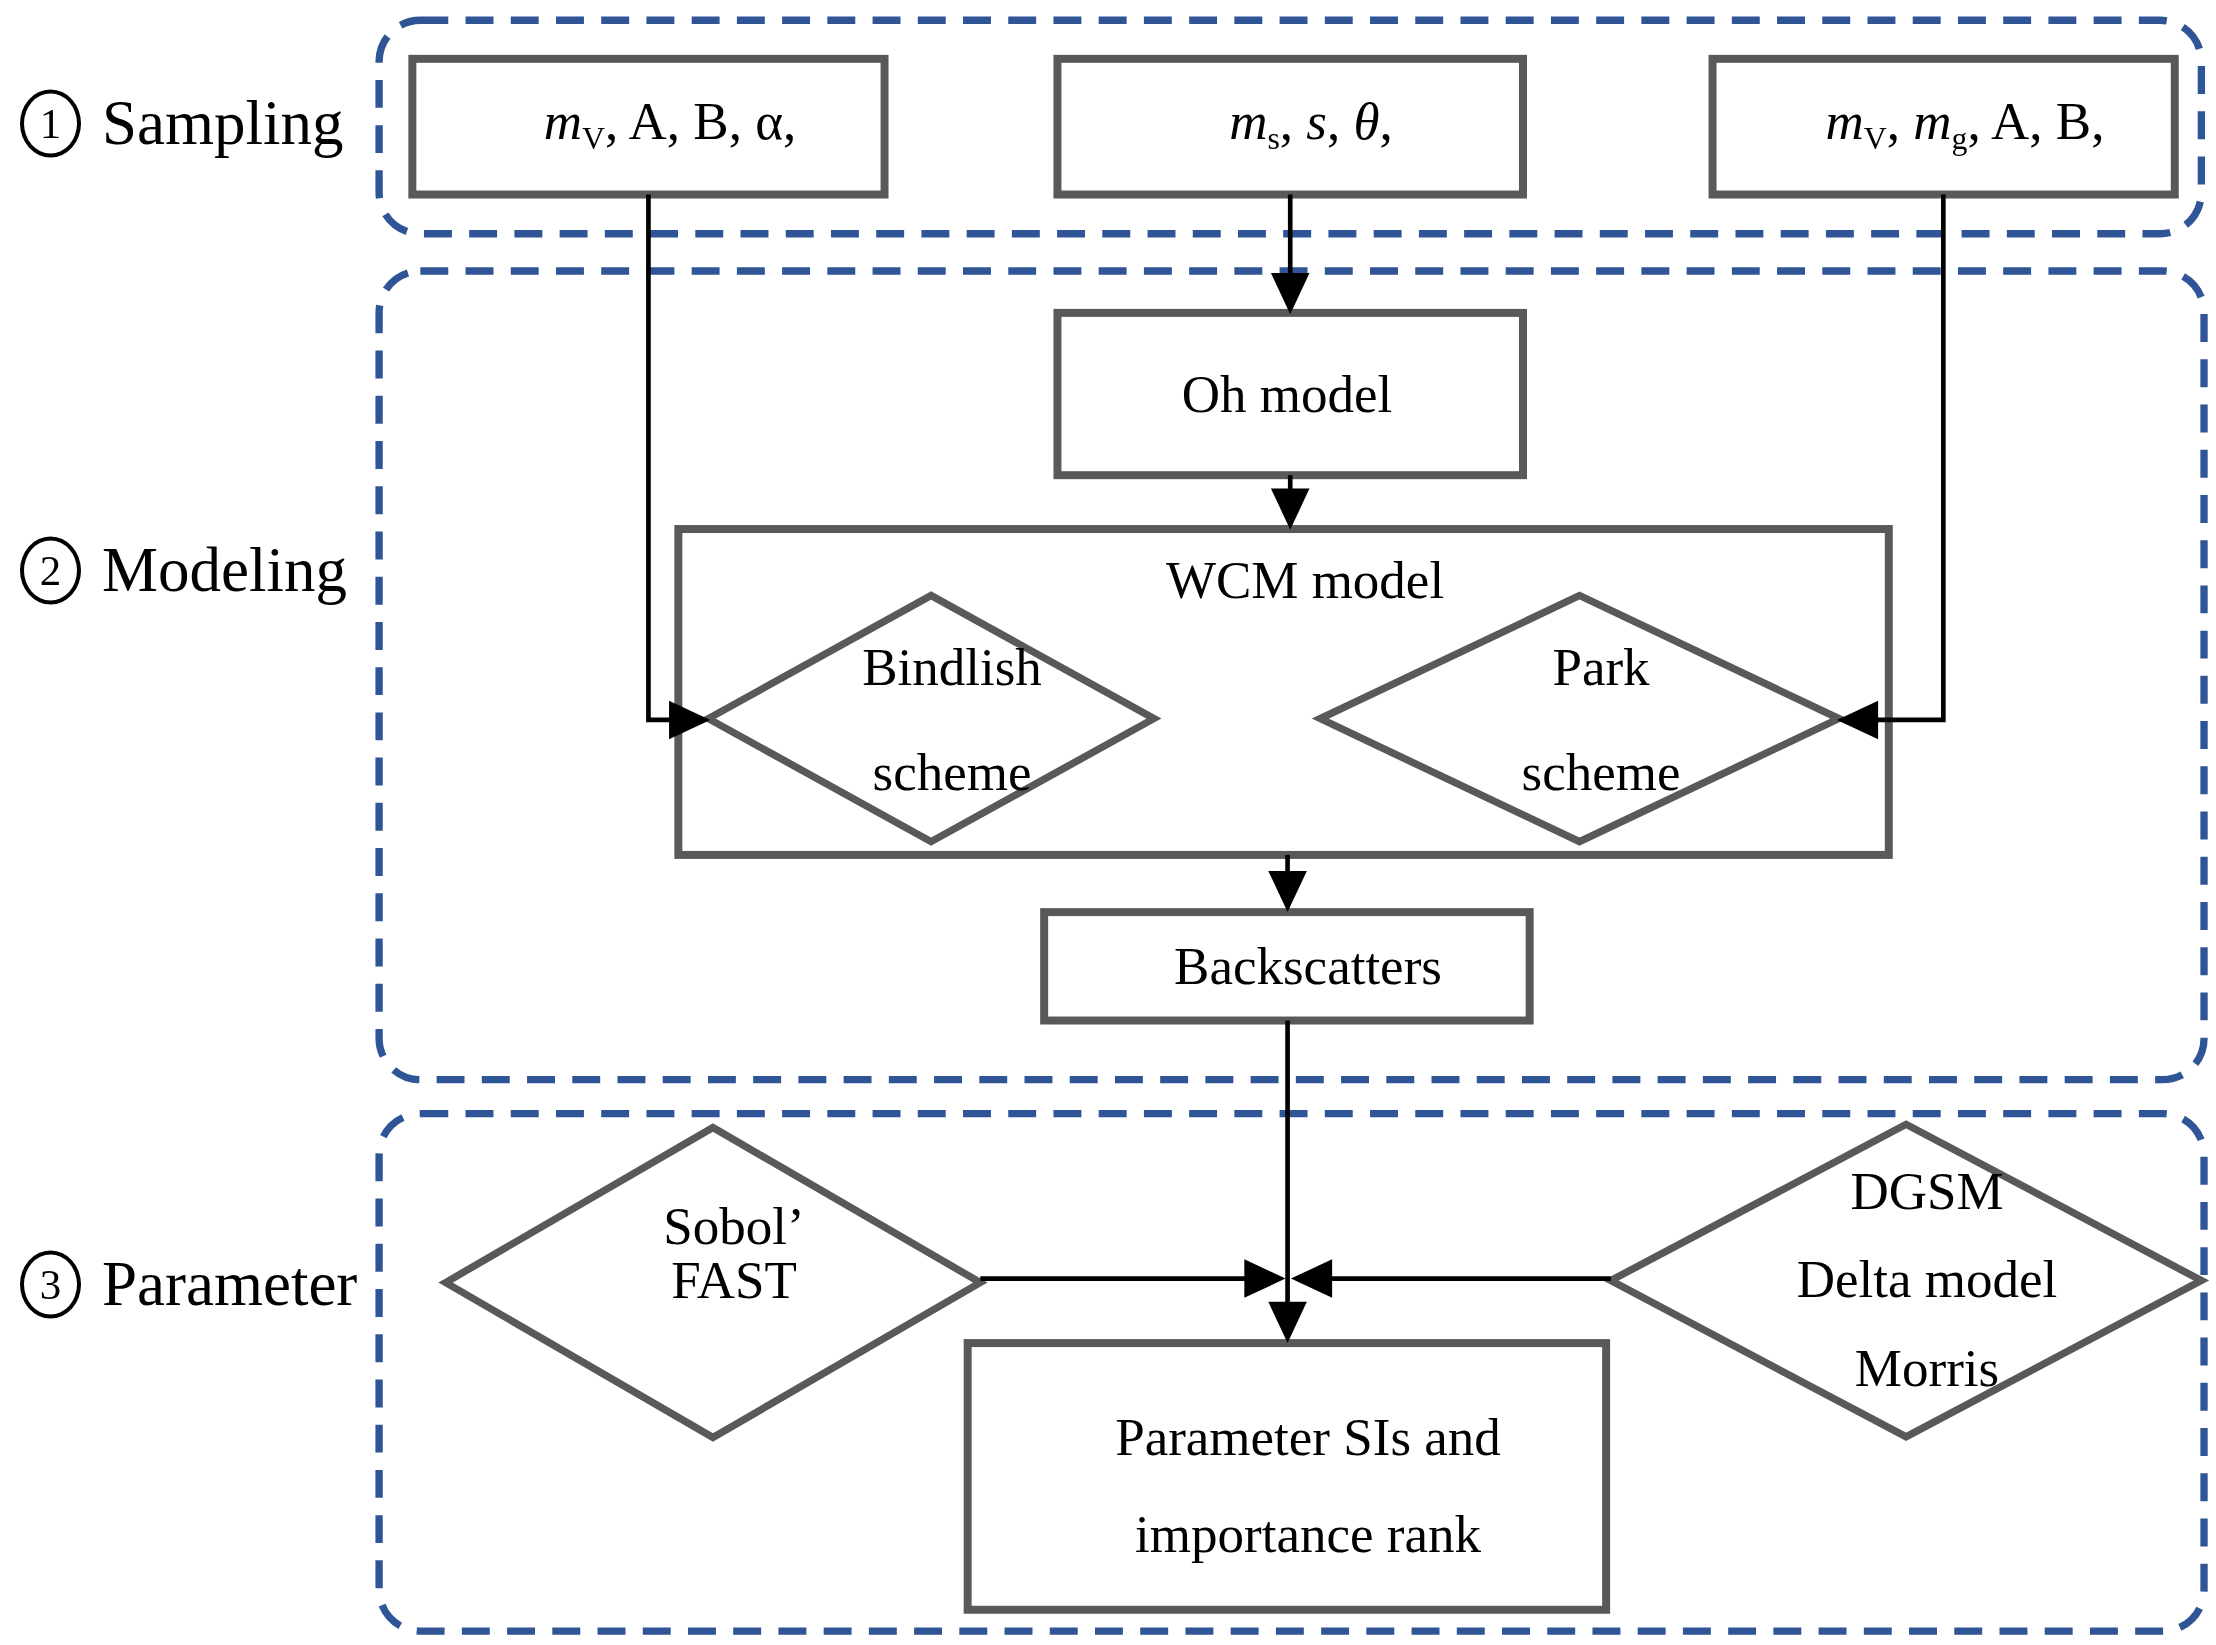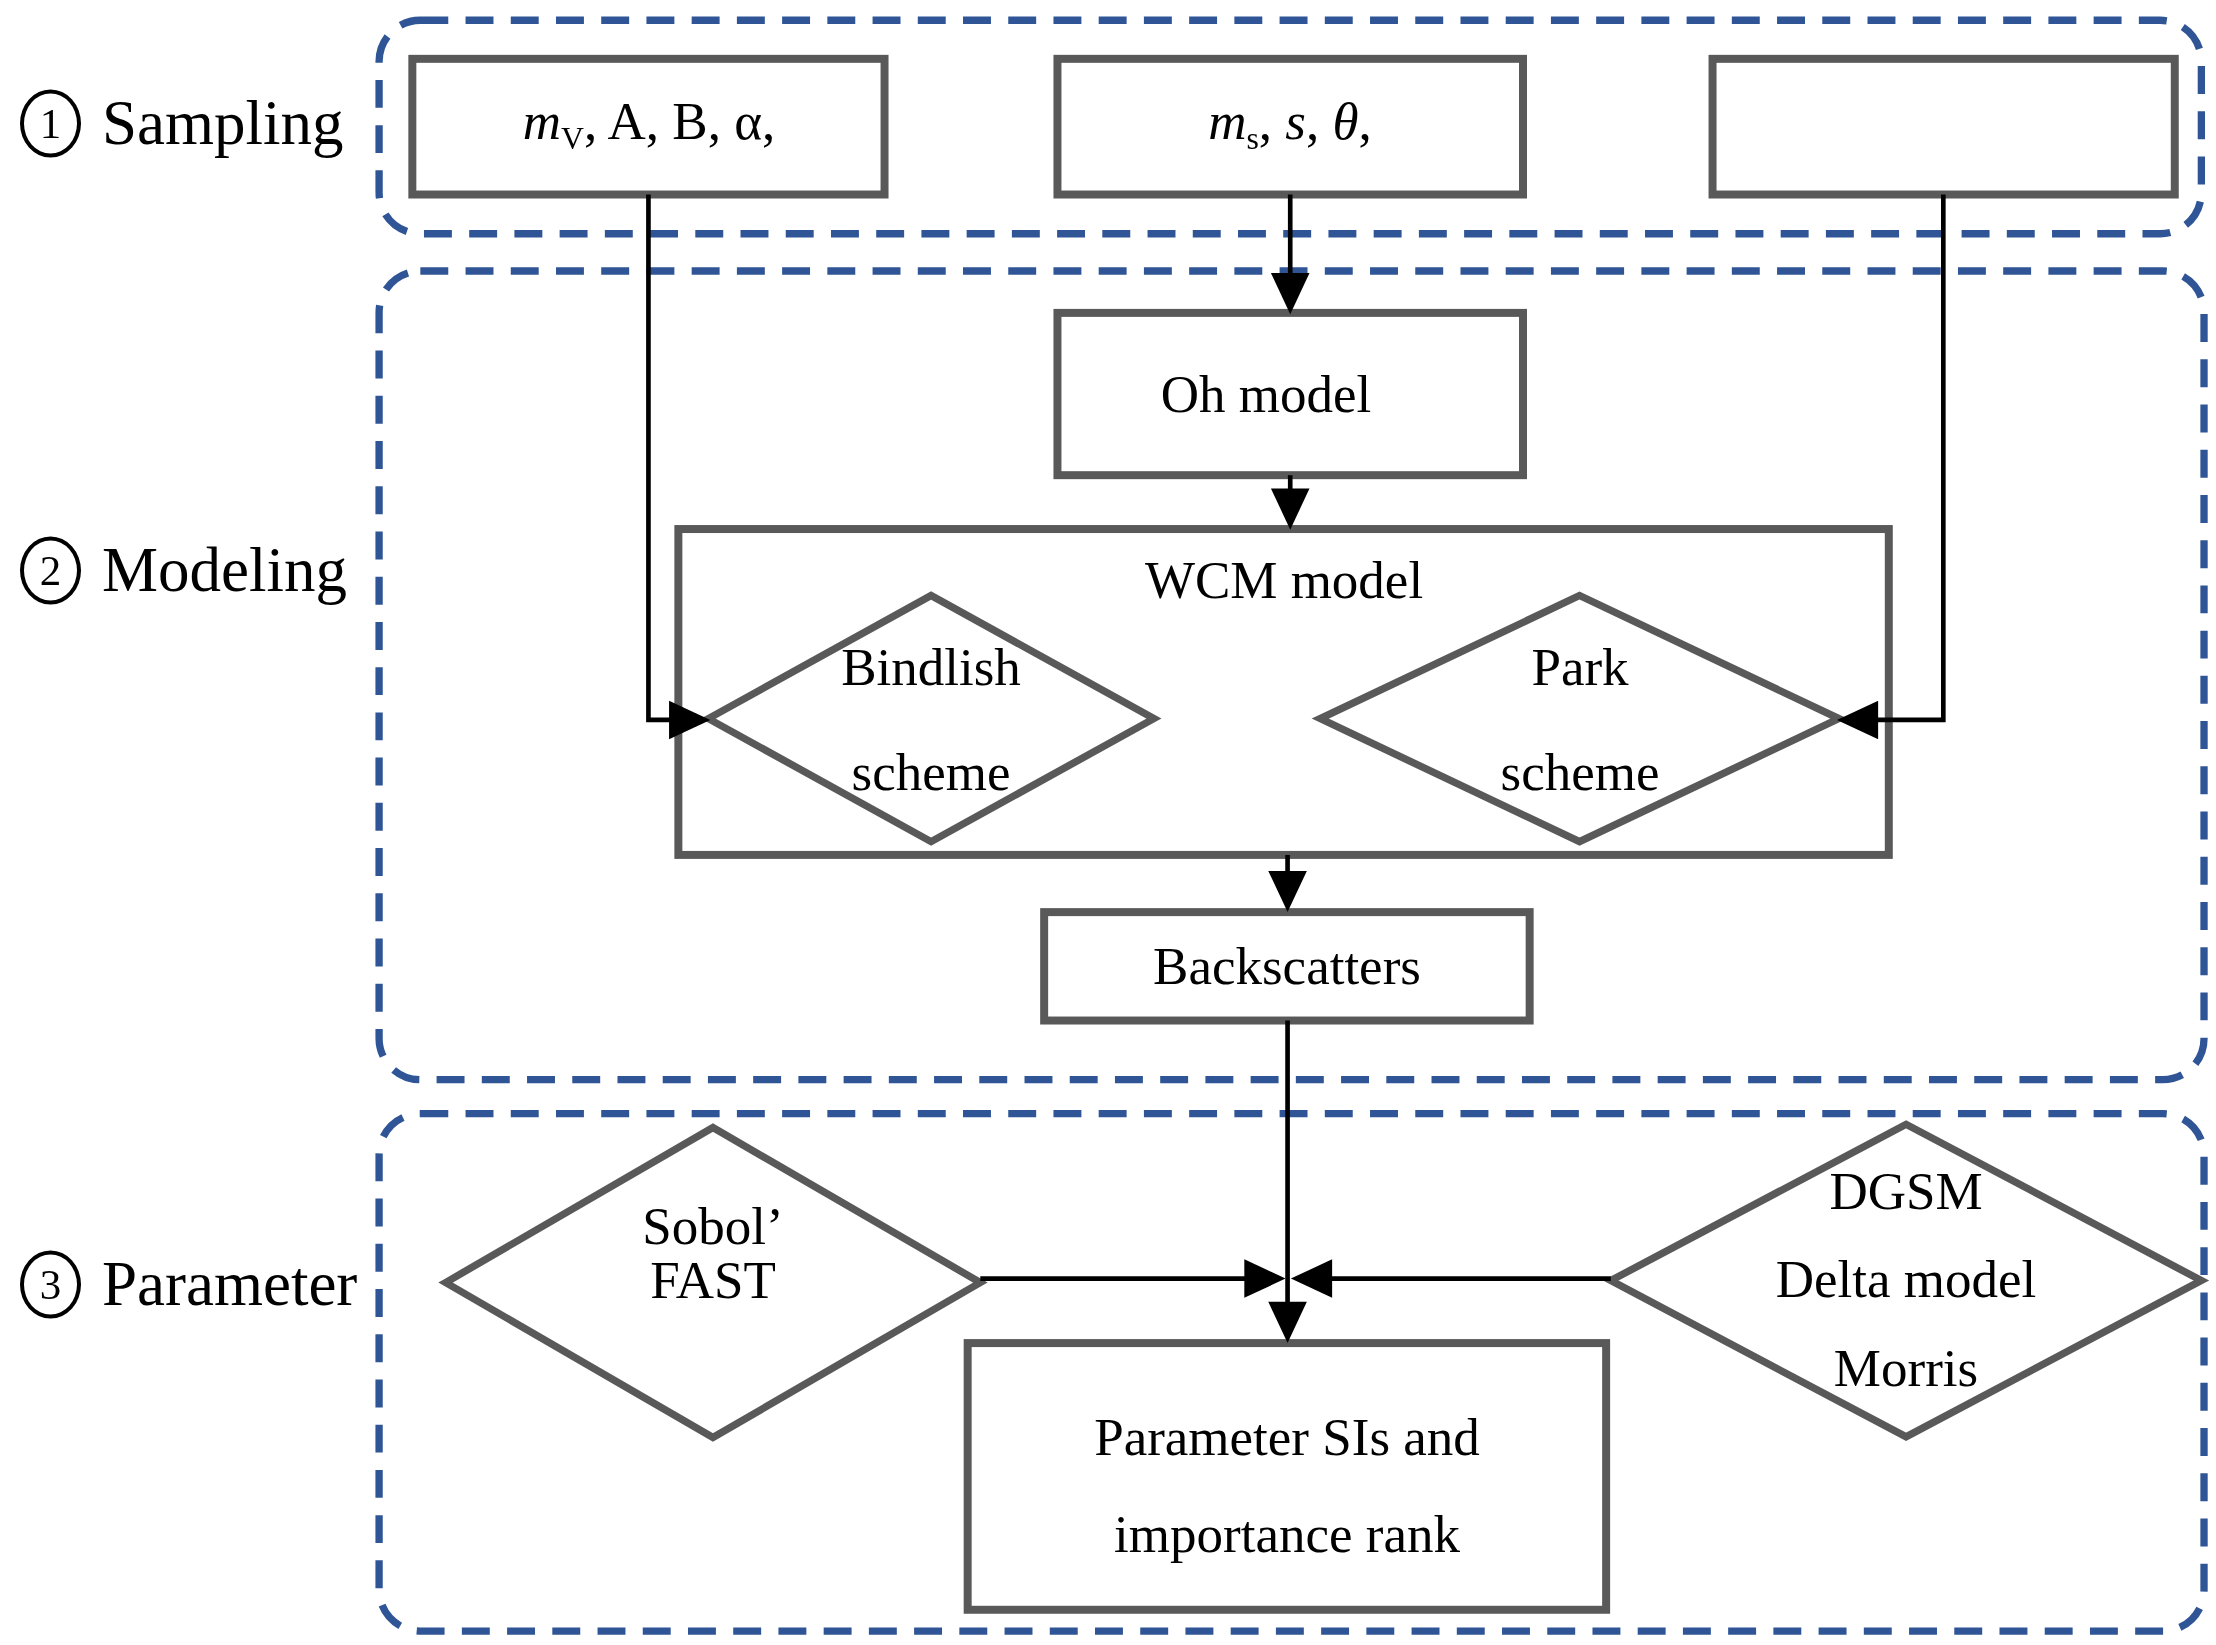--- a/index.html
+++ b/index.html
@@ -19,20 +19,21 @@
     overflow:hidden;
   }
   .shapes{position:absolute;left:0;top:0;}
   .t{
     position:absolute;
     transform:translate(-50%,-50%);
     font-size:53px;
     white-space:nowrap;
     line-height:1;
     color:var(--text);
+    margin-left:21px;
   }
   .sub{font-size:60%;font-style:normal;vertical-align:-0.32em;letter-spacing:0;}
   .i{font-style:italic;}
   .stage{
     position:absolute;
     transform:translateY(-50%);
     display:flex;align-items:center;gap:21px;
     font-size:63px;
     white-space:nowrap;
   }
@@ -108,20 +109,21 @@
   </div>
   <div class="stage" style="left:20px;top:1284px">
     <span class="circ">
         <span>3</span>
       </span>
     <span>Parameter</span>
   </div>
 
   <div class="t" style="left:649px;top:125px"><span class="i">m</span><span class="sub">V</span><span>, A, B, α,</span></div>
   <div class="t" style="left:1290px;top:125px"><span class="i">m</span><span class="sub">s</span><span>, </span><span class="i">s</span><span>, </span><span class="i">θ</span><span>,</span></div>
+  <div class="t" style="left:1944px;top:125px"><span class="i">m</span><span class="sub">V</span><span>, </span><span class="i">m</span><span class="sub">g</span><span>, A, B,</span></div>
 
   <div class="t" style="left:1266px;top:394px">Oh model</div>
   <div class="t" style="left:1284px;top:580px">WCM model</div>
 
   <div class="t" style="left:931px;top:667px">Bindlish</div>
   <div class="t" style="left:931px;top:772px">scheme</div>
   <div class="t" style="left:1580px;top:667px">Park</div>
   <div class="t" style="left:1580px;top:772px">scheme</div>
 
   <div class="t" style="left:1287px;top:966px">Backscatters</div>

